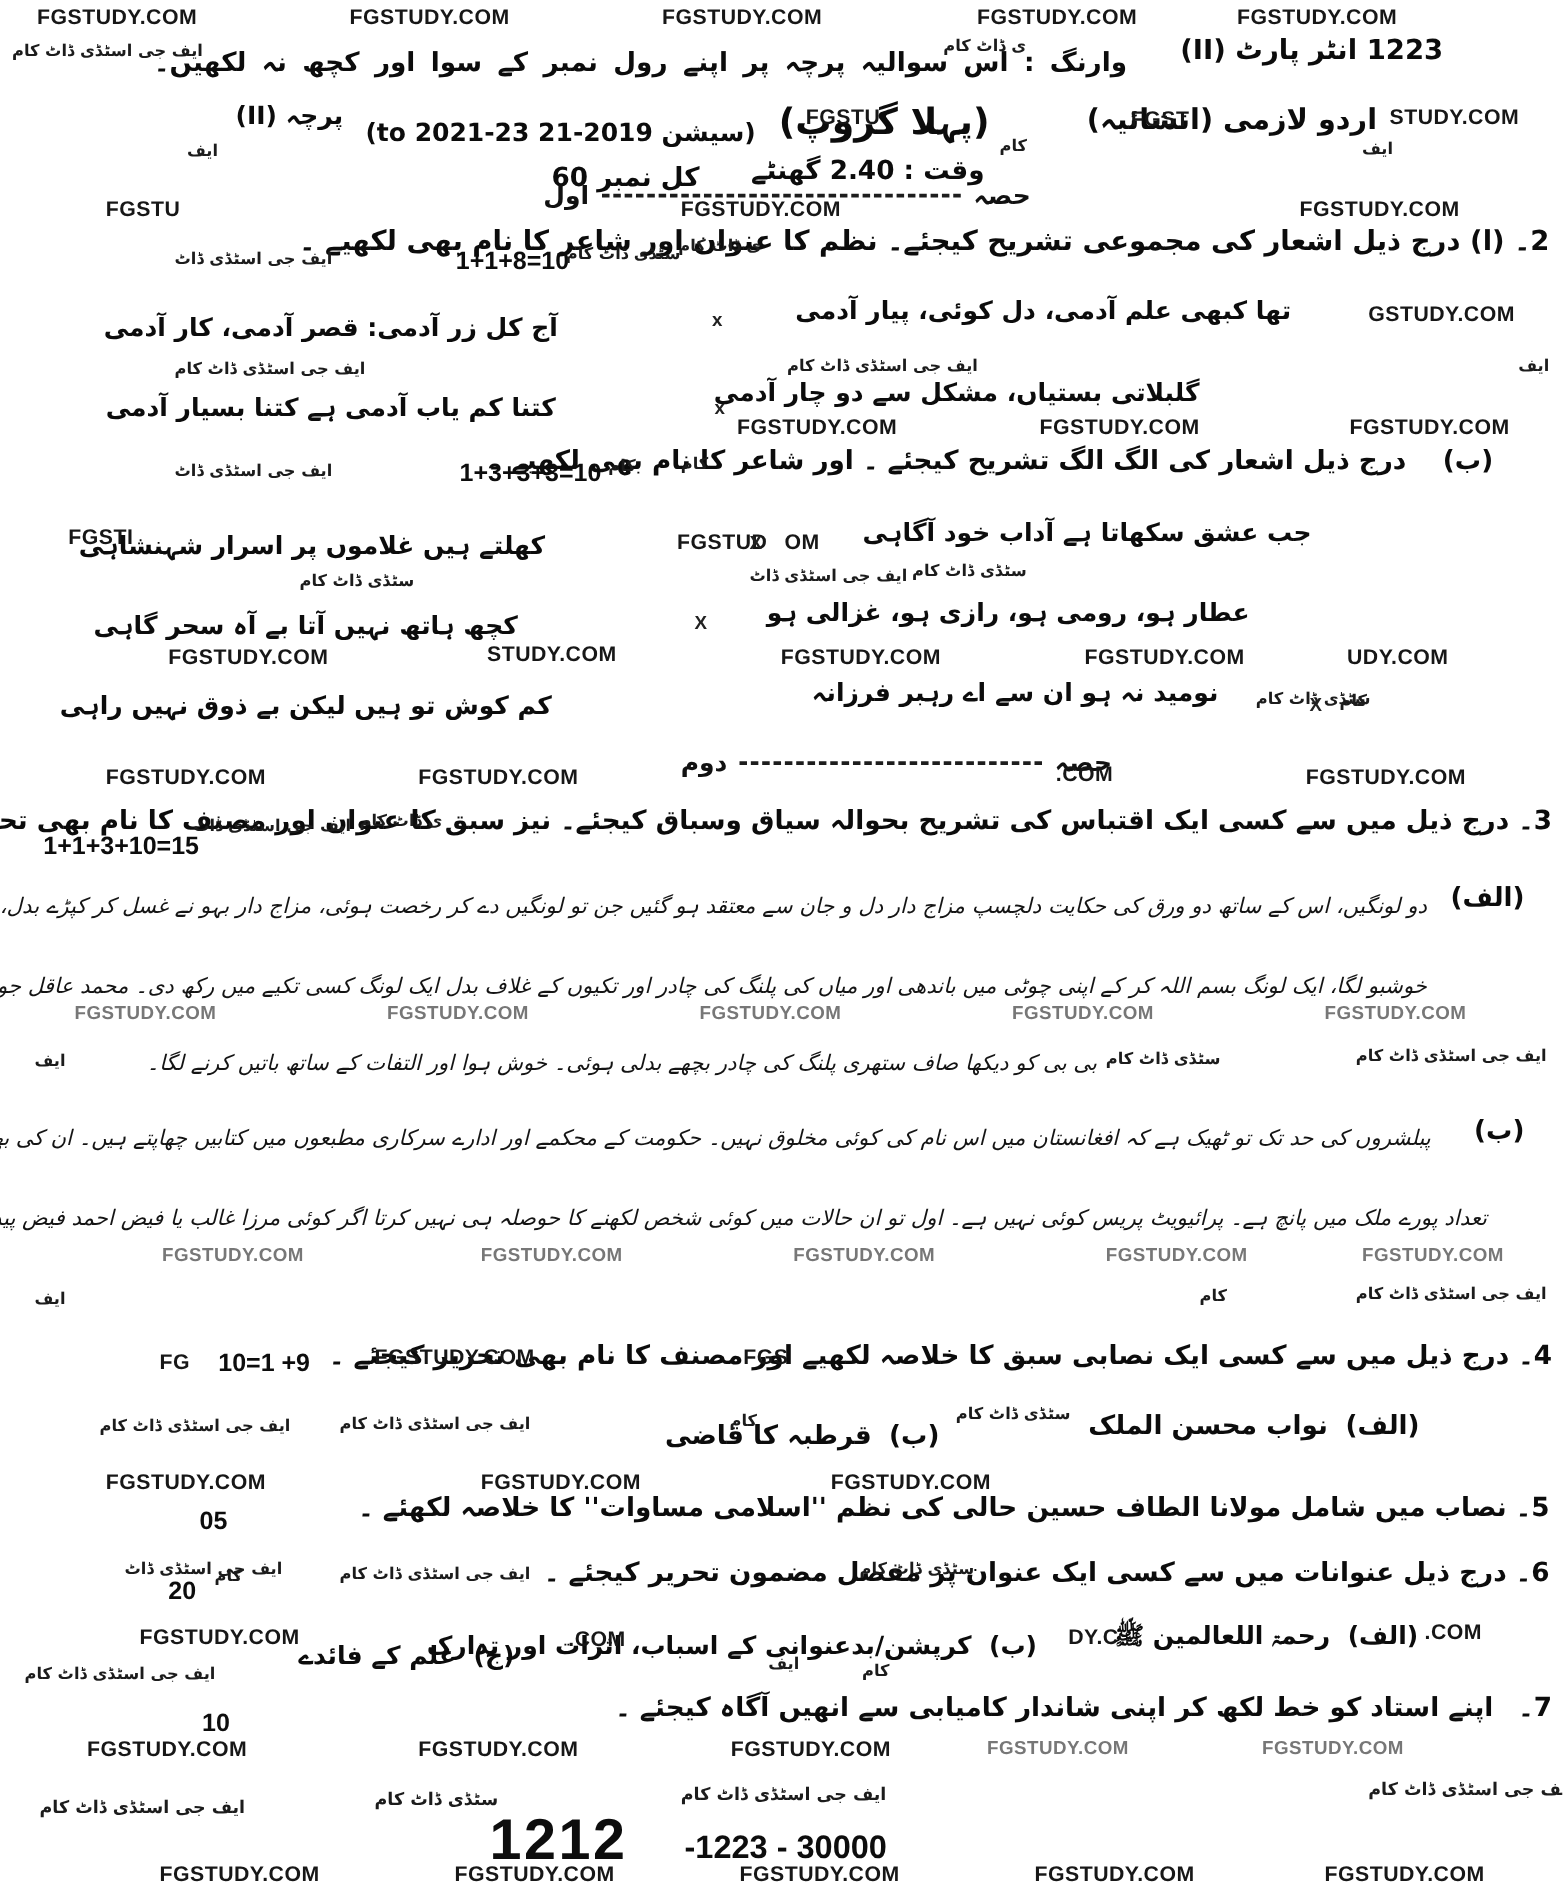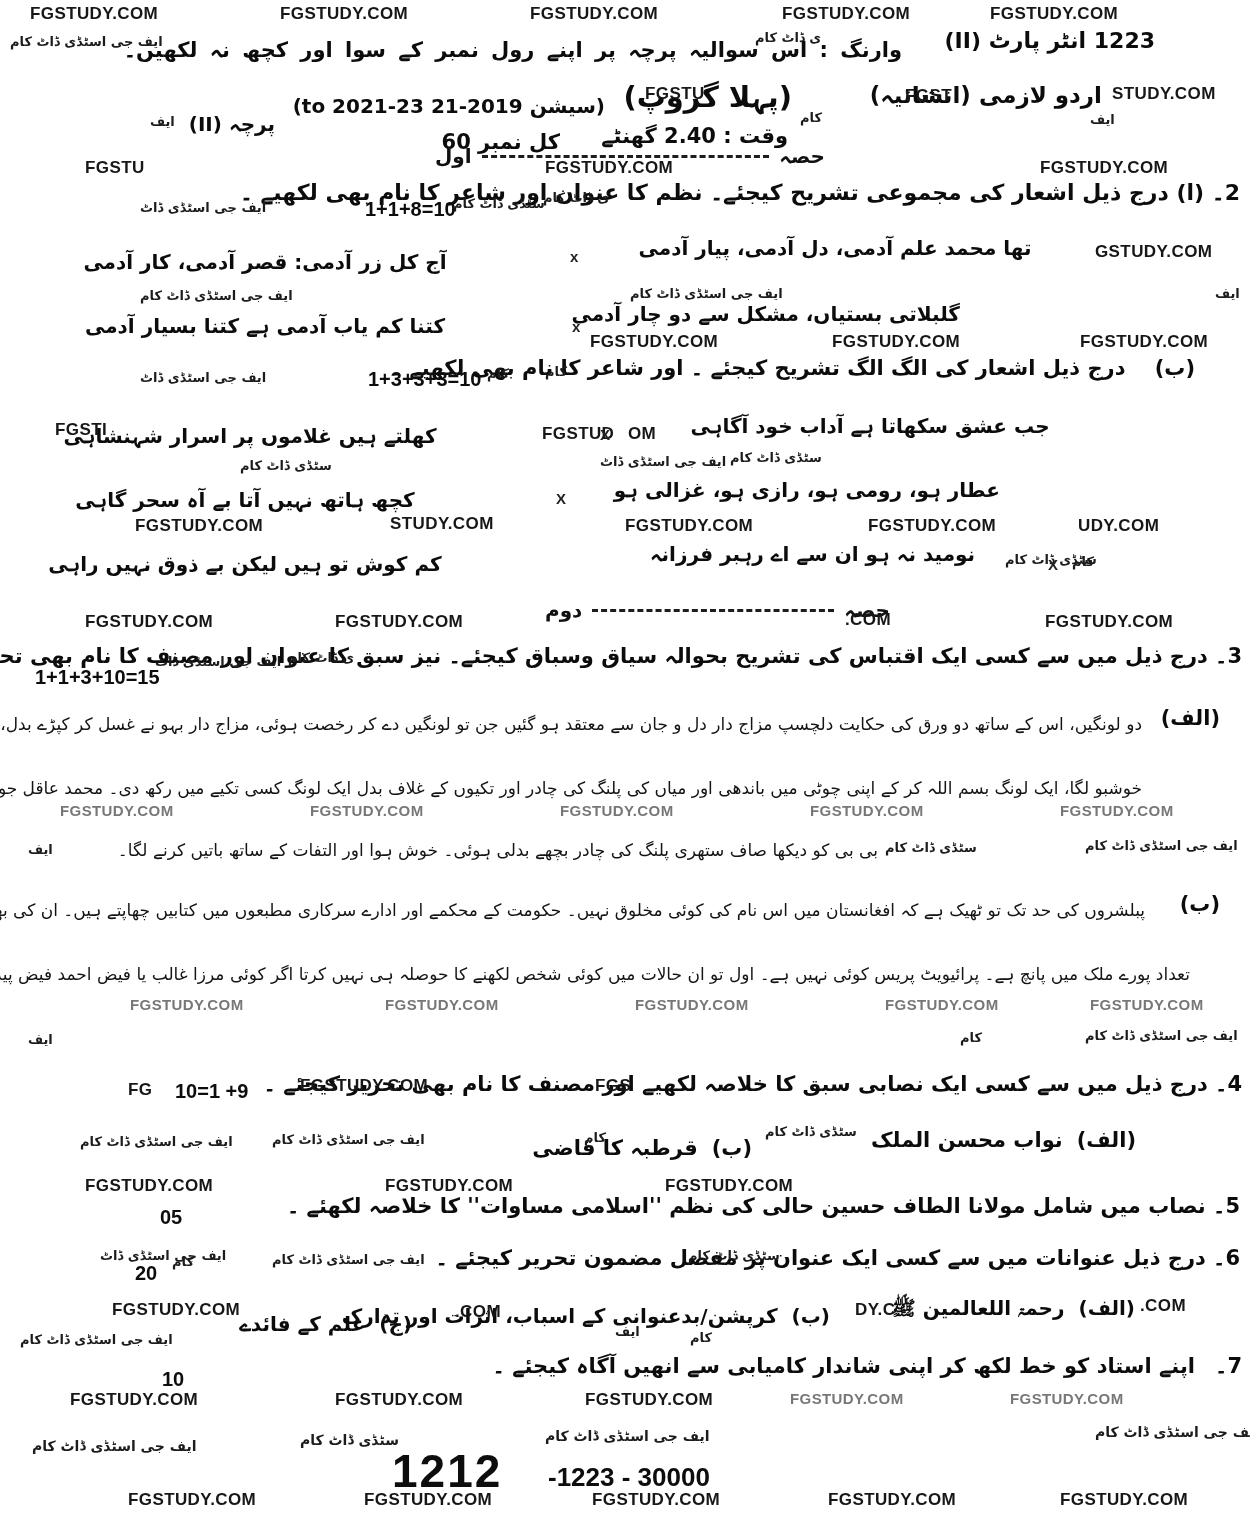--- a/index.html
+++ b/index.html
@@ -17,21 +17,21 @@
   .wmu{
     position:absolute;direction:rtl;font-size:13px;font-weight:bold;color:#1c1c1c;white-space:nowrap;
     font-family:"DejaVu Sans",sans-serif;
   }
   .marks{
     position:absolute;direction:ltr;font-family:"Liberation Sans",sans-serif;
     font-weight:bold;font-size:20px;color:#0d0d0d;white-space:nowrap;
   }
   .h{position:absolute;font-weight:bold;white-space:nowrap;color:#0c0c0c;}
   .verse{position:absolute;font-weight:bold;font-size:20px;white-space:nowrap;text-align:center;color:#0c0c0c;}
-  .pline{position:absolute;font-size:17px;white-space:nowrap;color:#141414;}
+  .pline{position:absolute;font-size:17px;white-space:nowrap;color:#141414;font-style:italic;}
   .plabel{position:absolute;font-weight:bold;font-size:21px;white-space:nowrap;color:#0c0c0c;}
   .xmark{position:absolute;direction:ltr;font-family:"Liberation Sans",sans-serif;font-weight:bold;font-size:15px;color:#222;}
   .divider{position:absolute;display:flex;align-items:center;gap:10px;direction:rtl;}
   .divider .lbl{font-weight:bold;font-size:20px;white-space:nowrap;}
   .dash{flex:1;border-top:3px dashed #1d1d1d;height:0;}
   .optpair{display:flex;gap:14px;direction:rtl;}
 </style>
 </head>
 <body>
 
@@ -47,21 +47,21 @@
     <span>1223</span>
     <span>انٹر پارٹ (II)</span>
   </div>
   <div class="h" style="top:38px;right:348px;font-size:21px;word-spacing:5px">وارنگ : اس سوالیہ پرچہ پر اپنے رول نمبر کے سوا اور کچھ نہ لکھیں۔</div>
   <span class="wmu" style="left:10px;top:34px">ایف جی اسٹڈی ڈاٹ کام</span>
   <span class="wmu" style="left:755px;top:30px">ی ڈاٹ کام</span>
 
   <div class="h" style="top:82px;right:148px;font-size:23px">اردو لازمی (انشائیہ)</div>
   <div class="h" style="top:80px;right:458px;font-size:29px">(پہلا گروپ)</div>
   <div class="h" style="top:94px;right:645px;font-size:20px">(سیشن 2019-21 to 2021-23)</div>
-  <div class="h" style="top:112px;right:975px;font-size:20px">پرچہ (II)</div>
+  <div class="h" style="top:80px;right:975px;font-size:20px">پرچہ (II)</div>
   <span class="wm" style="left:1112px;top:84px">STUDY.COM</span>
   <span class="wm" style="left:905px;top:86px">FGST</span>
   <span class="wm" style="left:645px;top:84px">FGSTU</span>
   <span class="wmu" style="left:1090px;top:112px">ایف</span>
   <span class="wmu" style="left:800px;top:110px">کام</span>
   <span class="wmu" style="left:150px;top:114px">ایف</span>
 
   <div class="h" style="top:124px;right:462px;font-size:21px">وقت : 2.40 گھنٹے</div>
   <div class="h" style="top:130px;right:690px;font-size:21px">کل نمبر 60</div>
 
@@ -75,21 +75,21 @@
   <span class="wm" style="left:545px;top:158px">FGSTUDY.COM</span>
   <span class="wm" style="left:1040px;top:158px">FGSTUDY.COM</span>
 
   <div class="h" style="top:180px;right:10px;font-size:22px">2۔ (ا) درج ذیل اشعار کی مجموعی تشریح کیجئے۔ نظم کا عنوان اور شاعر کا نام بھی لکھیے ۔</div>
   <span class="wmu" style="left:543px;top:190px">ی ڈاٹ کام</span>
   <span class="marks" style="left:365px;top:198px">1+1+8=10</span>
   <span class="wmu" style="left:140px;top:200px">ایف جی اسٹڈی ڈاٹ</span>
   <span class="wmu" style="left:453px;top:196px">سٹڈی ڈاٹ کام</span>
 
   <span class="wm" style="left:1095px;top:242px">GSTUDY.COM</span>
-  <div class="verse" style="top:236px;right:150px;width:530px">تھا محمد علم آدمی، دل آدمی، پیار آدمی</div>
+  <div class="verse" style="top:236px;right:150px;width:530px">تھا کبھی علم آدمی، دل کوئی، پیار آدمی</div>
   <span class="xmark" style="left:570px;top:248px">x</span>
   <div class="verse" style="top:250px;left:30px;width:470px">آج کل زر آدمی: قصر آدمی، کار آدمی</div>
 
   <span class="wmu" style="left:630px;top:286px">ایف جی اسٹڈی ڈاٹ کام</span>
   <span class="wmu" style="left:1215px;top:286px">ایف</span>
   <span class="wmu" style="left:140px;top:288px">ایف جی اسٹڈی ڈاٹ کام</span>
 
   <div class="verse" style="top:302px;right:290px;width:370px">گلبلاتی بستیاں، مشکل سے دو چار آدمی</div>
   <span class="xmark" style="left:572px;top:318px">x</span>
   <div class="verse" style="top:314px;left:25px;width:480px">کتنا کم یاب آدمی ہے کتنا بسیار آدمی</div>

